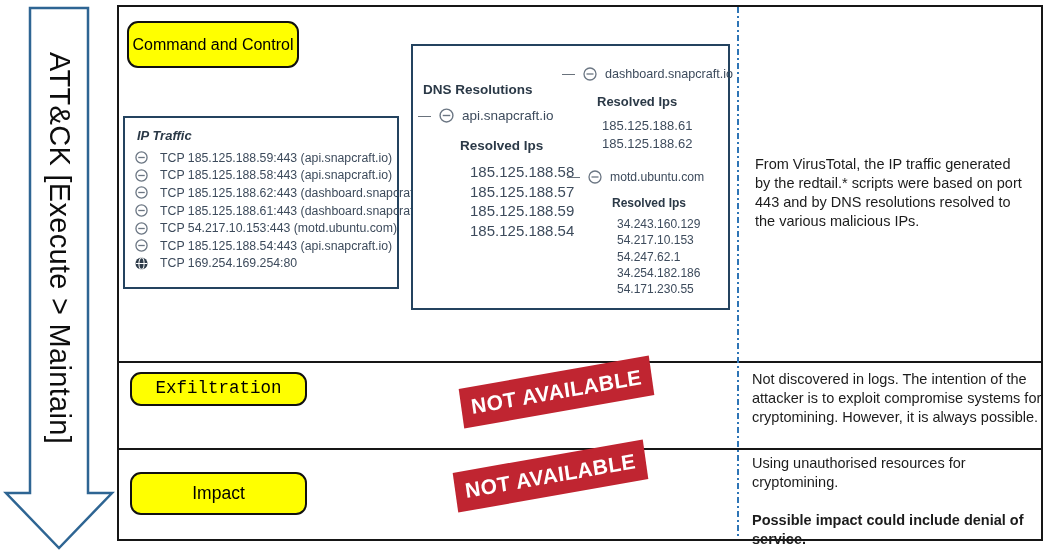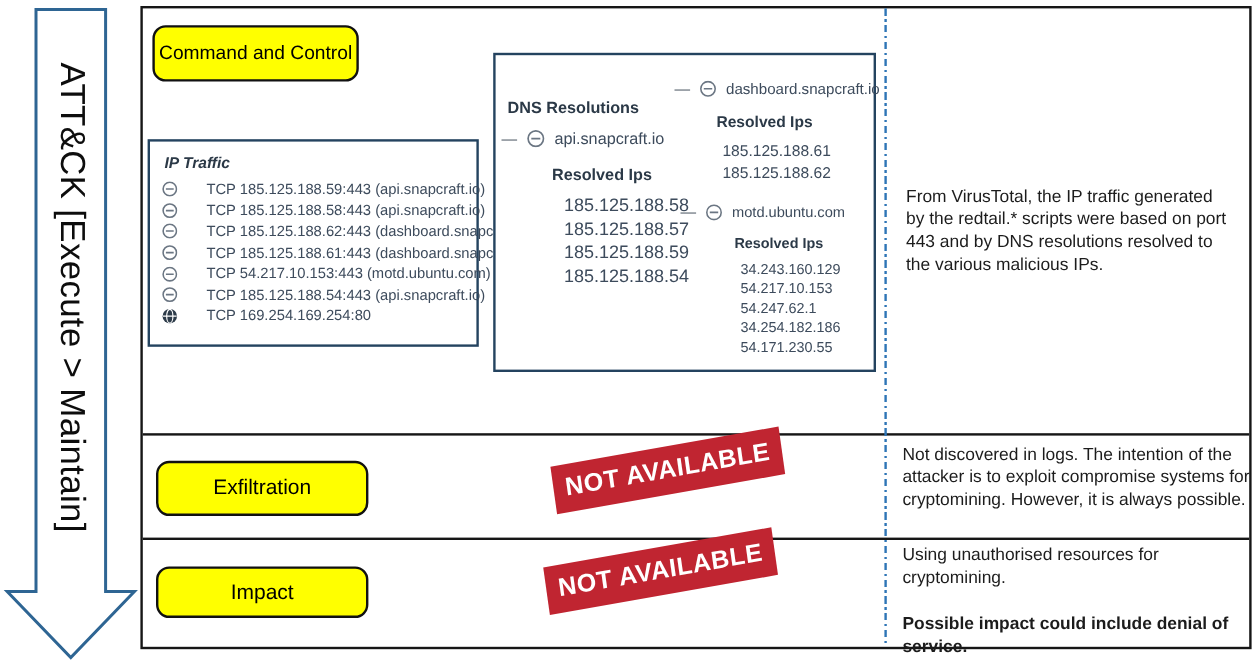--- a/index.html
+++ b/index.html
@@ -21,31 +21,31 @@
   .row-exfil  { top:354px; height:87px;  border-top:2px solid #161616; }
   .row-impact { top:441px; height:91px;  border-top:2px solid #161616; }
 
   .vline { position:absolute; left:618px; top:0; width:2px; height:100%;
     background:repeating-linear-gradient(to bottom,#2E75B6 0 6px,transparent 6px 9px,#2E75B6 9px 11px,transparent 11px 14px); }
 
   
   .stage-label { position:absolute; background:#FFFF00; border:2px solid #111; border-radius:11px;
     display:flex; align-items:center; justify-content:center; text-align:left; color:#000; line-height:1.25; }
   .stage-cc     { left:8px;  top:14px; width:172px; height:47px; font-size:16px; }
-  .stage-exfil  { left:11px; top:21px;  width:177px; height:46px; font-size:17.5px; }
+  .stage-exfil  { left:11px; top:9px;  width:177px; height:34px; font-size:17.5px;font-family:Liberation Mono, monospace; }
   .stage-impact { left:11px; top:22px; width:177px; height:43px; font-size:17.5px; }
 
   
   .panel { position:absolute; border:2px solid #24435F; background:#fff; }
   .ip-panel  { left:4px;   top:109px; width:276px; height:173px; }
   .dns-panel { left:292px; top:37px;  width:319px; height:266px; }
 
   .ip-title { position:absolute; left:12px; top:10px; font-weight:bold; font-size:13px; color:#2B3947;font-style:italic; }
   .ip-list  { position:absolute; left:10px; top:31px; list-style:none; }
-  .ip-item  { display:flex; align-items:center; gap:24px; height:17.6px; font-size:12.3px; color:#3D4B5C; white-space:nowrap; }
+  .ip-item  { display:flex; align-items:center; gap:12px; height:17.6px; font-size:12.3px; color:#3D4B5C; white-space:nowrap; }
 
   .dns-title { position:absolute; left:10px; top:36px; font-weight:bold; font-size:13.5px; color:#2B3947; }
   .dns-group { position:absolute; }
   .dns-entry { display:flex; align-items:center; gap:8px; white-space:nowrap; color:#3D4B5C; }
   .dns-dash  { color:#55606B; font-size:13px; cursor:default; }
   .g-api  { left:5px;   top:62px; }
   .g-api  .dns-entry { font-size:13.5px; }
   .g-api  .resolved  { margin:15px 0 0 42px; font-size:13.5px; }
   .g-api  .dns-ips   { margin:9px 0 0 52px; font-size:15px; line-height:19.5px; }
   .g-dash { left:149px; top:20px; }

